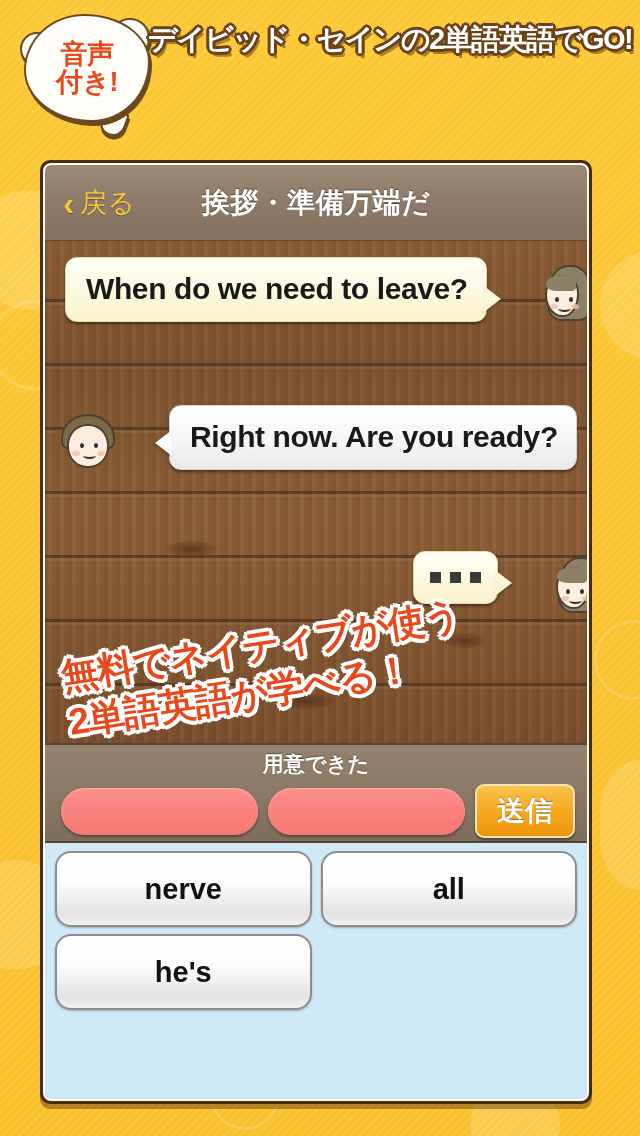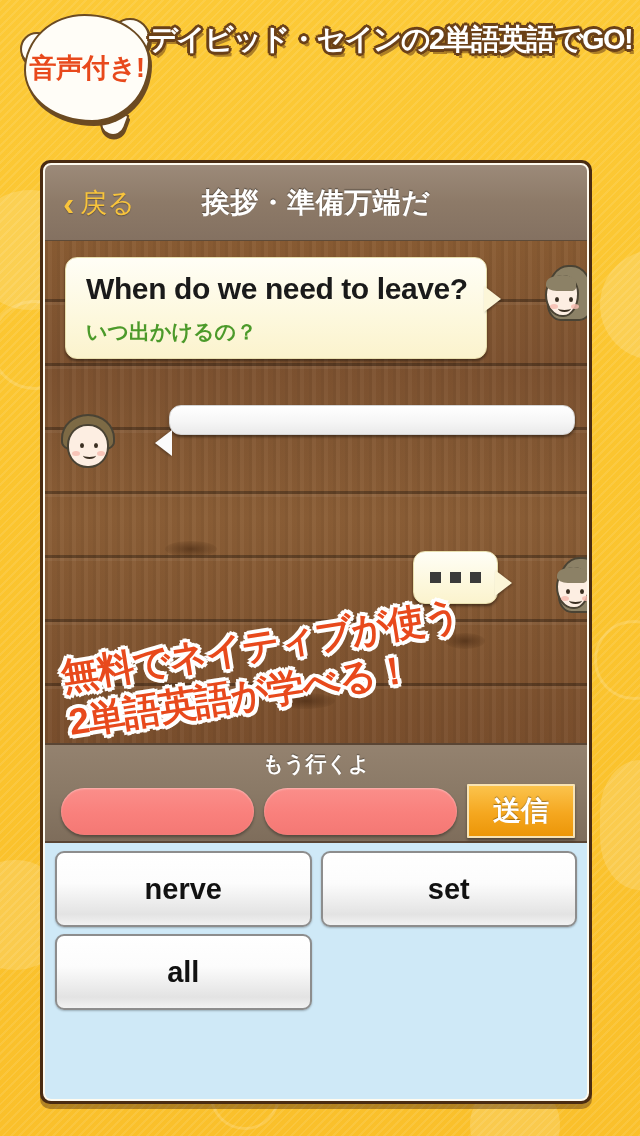--- a/index.html
+++ b/index.html
@@ -52,21 +52,21 @@
   }
   #speech-badge .tail {
     position:absolute; left:76px; bottom:-14px; width:26px; height:26px;
     background:#fffdf7; border:2px solid #6b4a22;
     border-radius:50% 6% 50% 50%;
     transform:rotate(20deg);
     box-shadow:2px 3px 0 #6b4a22;
   }
   #speech-badge .btxt {
     position:absolute; inset:0; z-index:3;
-    display:flex; flex-direction:row; align-items:center; justify-content:center;
+    display:flex; flex-direction:column; align-items:center; justify-content:center;
     color:#e8491c; font-weight:bold; font-size:27px; line-height:1.05;
     letter-spacing:-0.5px;
   }
   #promo-title {
     position:absolute; left:148px; top:20px; width:470px;
     text-align:center;
     font-size:29px; font-weight:bold; color:#ffffff;
     letter-spacing:-1.5px;
     white-space:nowrap;
     text-shadow:
@@ -266,42 +266,42 @@
     display:flex; align-items:center; gap:10px;
     padding:6px 12px 0 16px;
   }
   .slot {
     flex:1; height:47px; border-radius:24px;
     background:linear-gradient(180deg,#fb8e8a 0%,#f9807c 55%,#f47874 100%);
     box-shadow:inset 0 1px 2px rgba(255,255,255,0.35), 0 2px 3px rgba(0,0,0,0.35);
     cursor:pointer;
   }
   #send-btn {
-    width:108px; height:54px; border-radius:1px;
+    width:100px; height:54px; border-radius:9px;
     background:linear-gradient(180deg,#fbc34c 0%,#f5a71f 55%,#ec9608 100%);
     border:2px solid #f7e3b4;
     display:flex; align-items:center; justify-content:center;
     font-size:28px; font-weight:bold; color:#ffffff;
     text-shadow:0 -1px 1px rgba(0,0,0,0.35);
     box-shadow:0 2px 3px rgba(0,0,0,0.4);
     cursor:pointer;
   }
 
   
   #choices {
     height:258px;
     background:#cfe9f7;
     padding:8px 10px;
     display:grid;
     grid-template-columns:1fr 1fr;
     grid-template-rows:1fr 1fr 1fr;
     gap:7px 9px;
   }
   .word-btn {
-    border-radius:9px;
+    border-radius:16px;
     border:2px solid #8d8d8d;
     background:linear-gradient(180deg,#ffffff 0%,#fcfcfc 42%,#e3e3e3 85%,#f2f2f2 100%);
     display:flex; align-items:center; justify-content:center;
     font-size:29px; font-weight:bold; color:#111111;
     box-shadow:0 1px 2px rgba(0,0,0,0.25);
     cursor:pointer;
   }
 </style>
 </head>
 <body>
@@ -346,21 +346,20 @@
         <div class="wood-knot" style="left:80px;top:40px;"></div>
         <div class="wood-knot" style="left:320px;top:168px;width:46px;"></div>
         <div class="wood-knot" style="left:120px;top:300px;width:52px;"></div>
         <div class="wood-knot" style="left:400px;top:392px;width:40px;"></div>
         <div class="wood-knot" style="left:230px;top:452px;width:60px;"></div>
 
         <div class="msg" style="left:20px;top:16px;width:506px;">
           <div class="bubble bubble-right" style="width:438px;">
             <div class="tail-r"></div>
             <div class="en">When do we need to leave?</div>
-            <div class="jp">いつ出かけるの？</div>
           </div>
           <div class="avatar" style="margin-left:10px;margin-top:6px;">
             <div class="av-hair-g"></div>
             <div class="av-face-g">
               <div class="av-bang-g" style="left:-1px;top:-2px;"></div>
               <div class="eye" style="left:8px;top:20px;"></div>
               <div class="eye" style="left:22px;top:20px;"></div>
               <div class="cheek" style="left:3px;top:27px;"></div>
               <div class="cheek" style="left:24px;top:27px;"></div>
               <div class="mouth" style="left:11px;top:28px;"></div>
@@ -374,20 +373,21 @@
             <div class="av-face-b">
               <div class="eye" style="left:11px;top:17px;"></div>
               <div class="eye" style="left:25px;top:17px;"></div>
               <div class="cheek" style="left:3px;top:25px;"></div>
               <div class="cheek" style="left:28px;top:25px;"></div>
               <div class="mouth" style="left:14px;top:26px;"></div>
             </div>
           </div>
           <div class="bubble bubble-left" style="width:440px;">
             <div class="tail-l"></div>
+            <div class="en">Right now. Are you ready?</div>
           </div>
         </div>
 
         <div class="msg" style="left:368px;top:310px;width:170px;">
           <div class="bubble bubble-right" style="width:102px;padding:16px 14px;">
             <div class="tail-r" style="top:18px;"></div>
             <div class="dots">
                 <i></i>
                 <i></i>
                 <i></i>
@@ -406,29 +406,29 @@
           </div>
         </div>
 
         <div id="wood-overlay">
           <div>無料でネイティブが使う</div>
           <div>2単語英語が学べる！</div>
         </div>
       </div>
 
       <div id="answer-bar">
-        <div id="hint-text">もう行くよ</div>
+        <div id="hint-text">用意できた</div>
         <div id="slots">
           <div class="slot"></div>
           <div class="slot"></div>
           <div id="send-btn">送信</div>
         </div>
       </div>
 
       <div id="choices">
         <div class="word-btn">nerve</div>
-        <div class="word-btn">set</div>
         <div class="word-btn">all</div>
+        <div class="word-btn">he's</div>
       </div>
 
     </div>
   </div>
 </div>
 
 </body></html>

